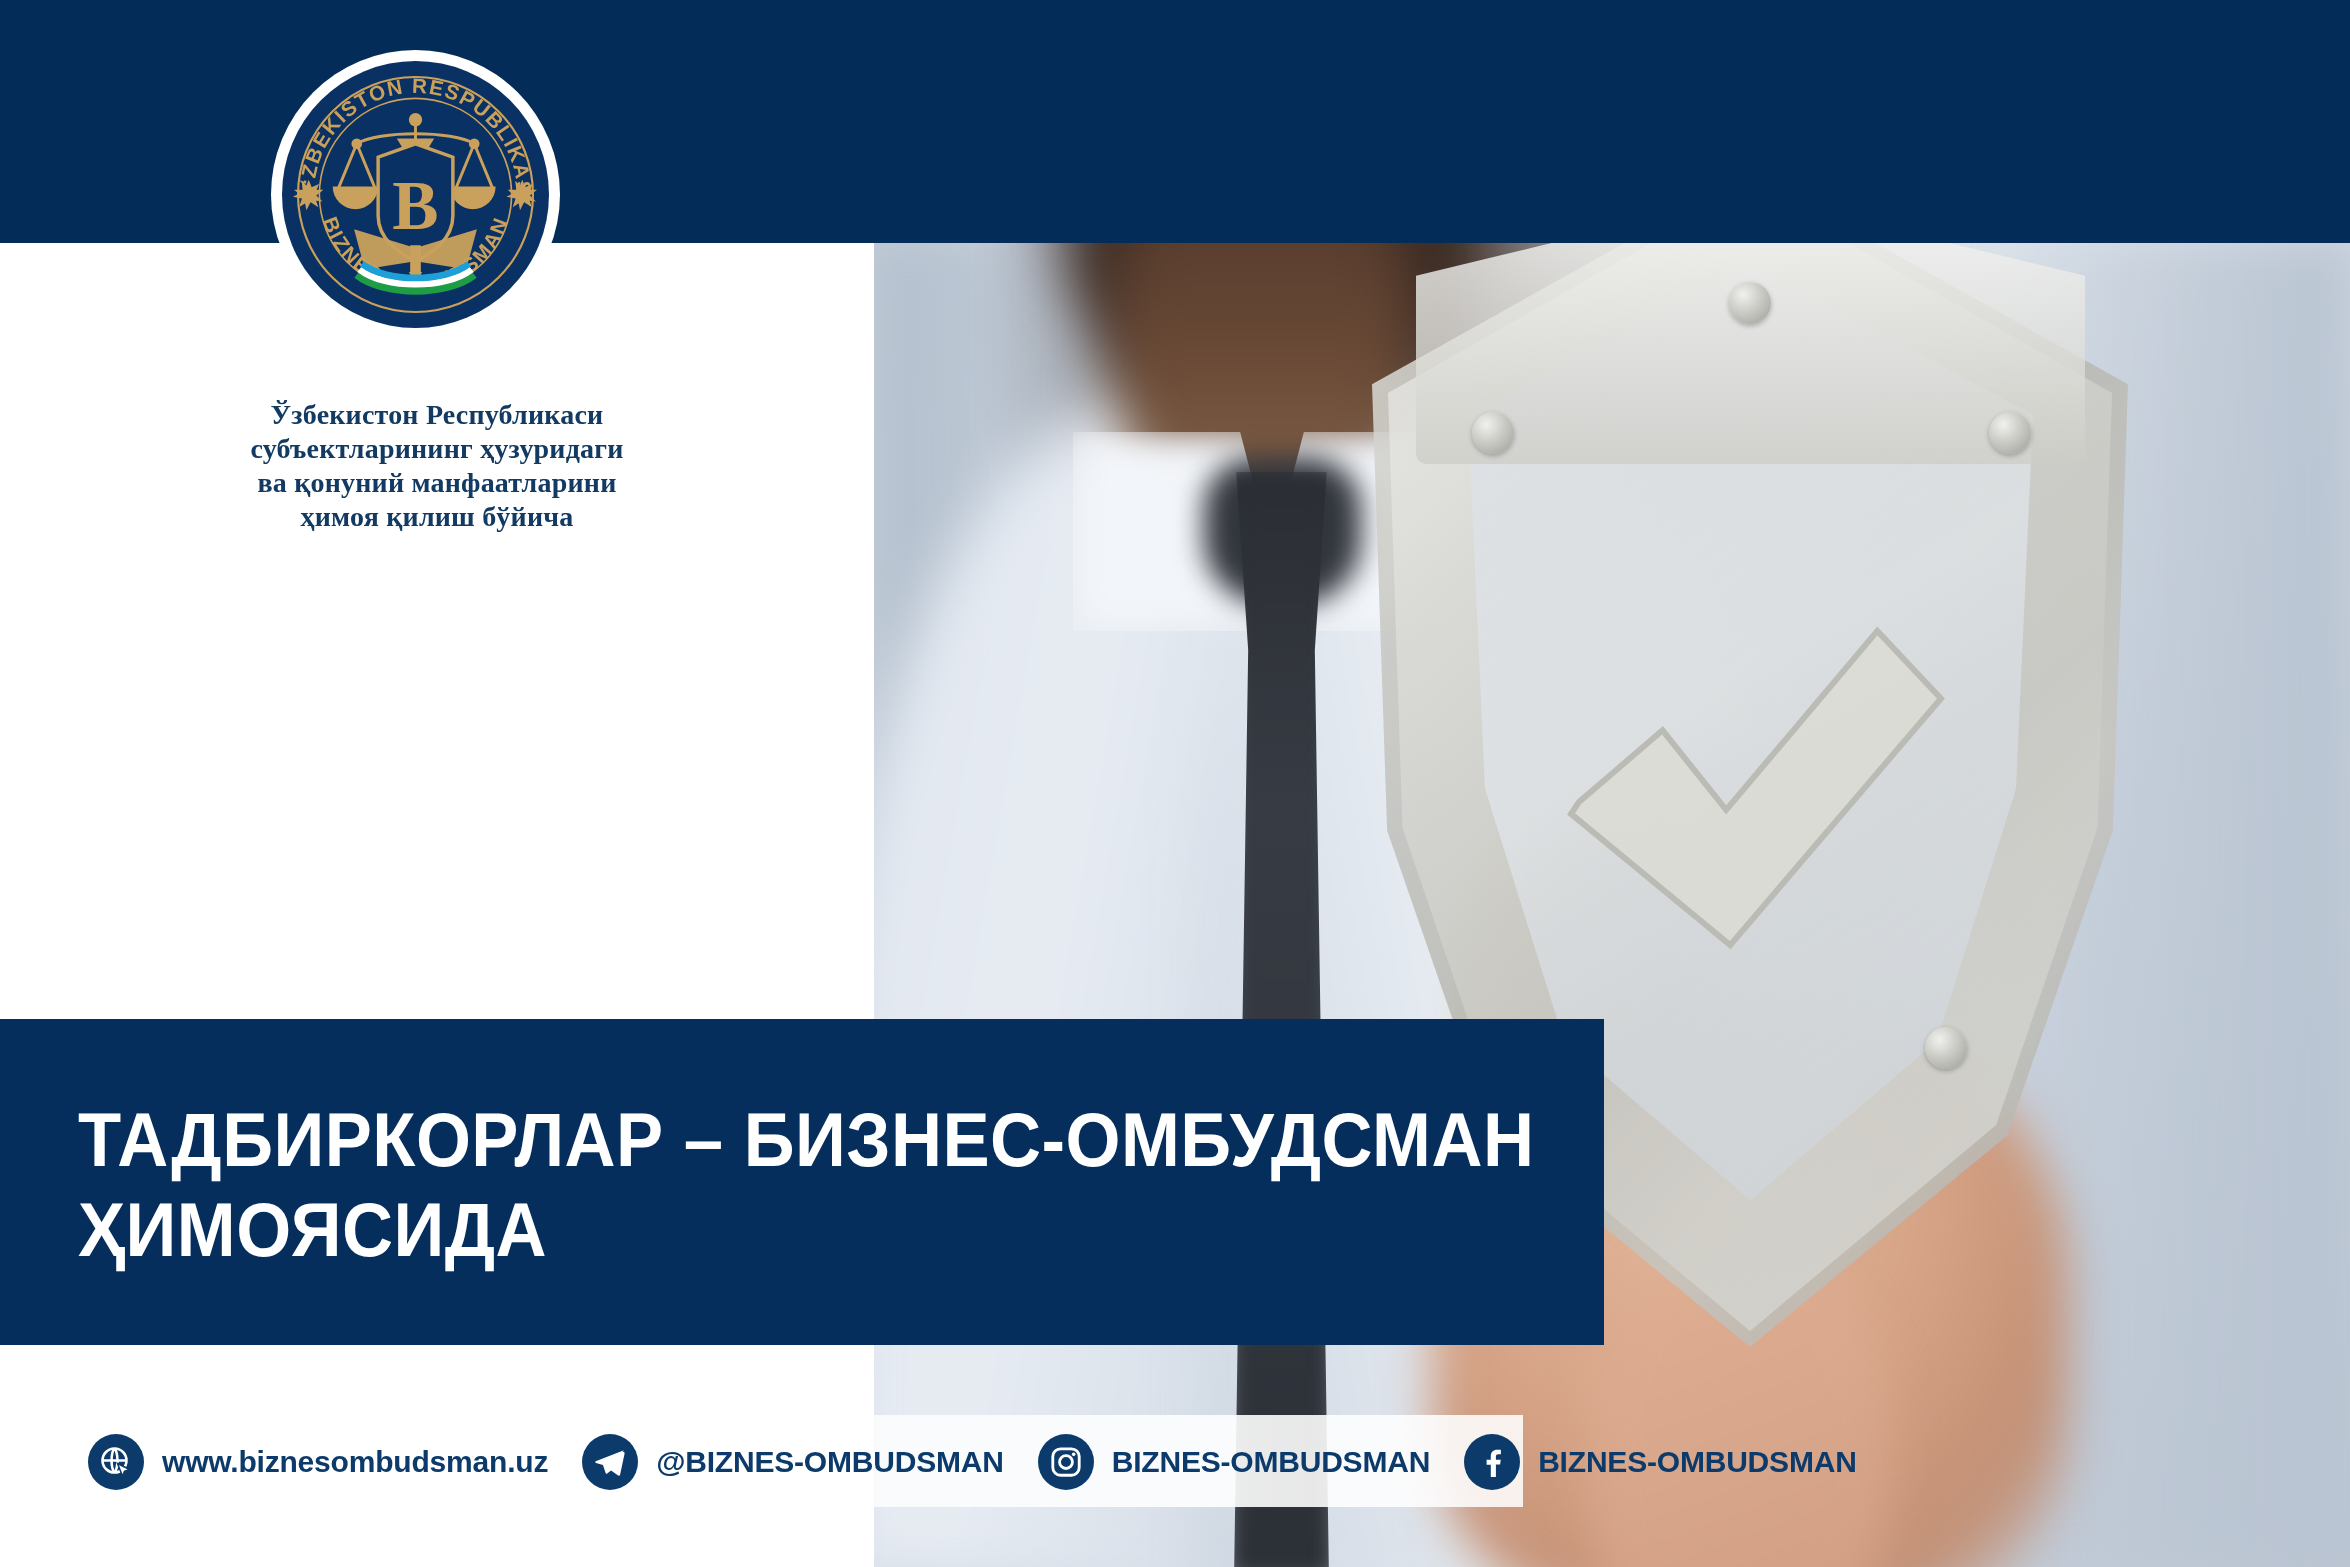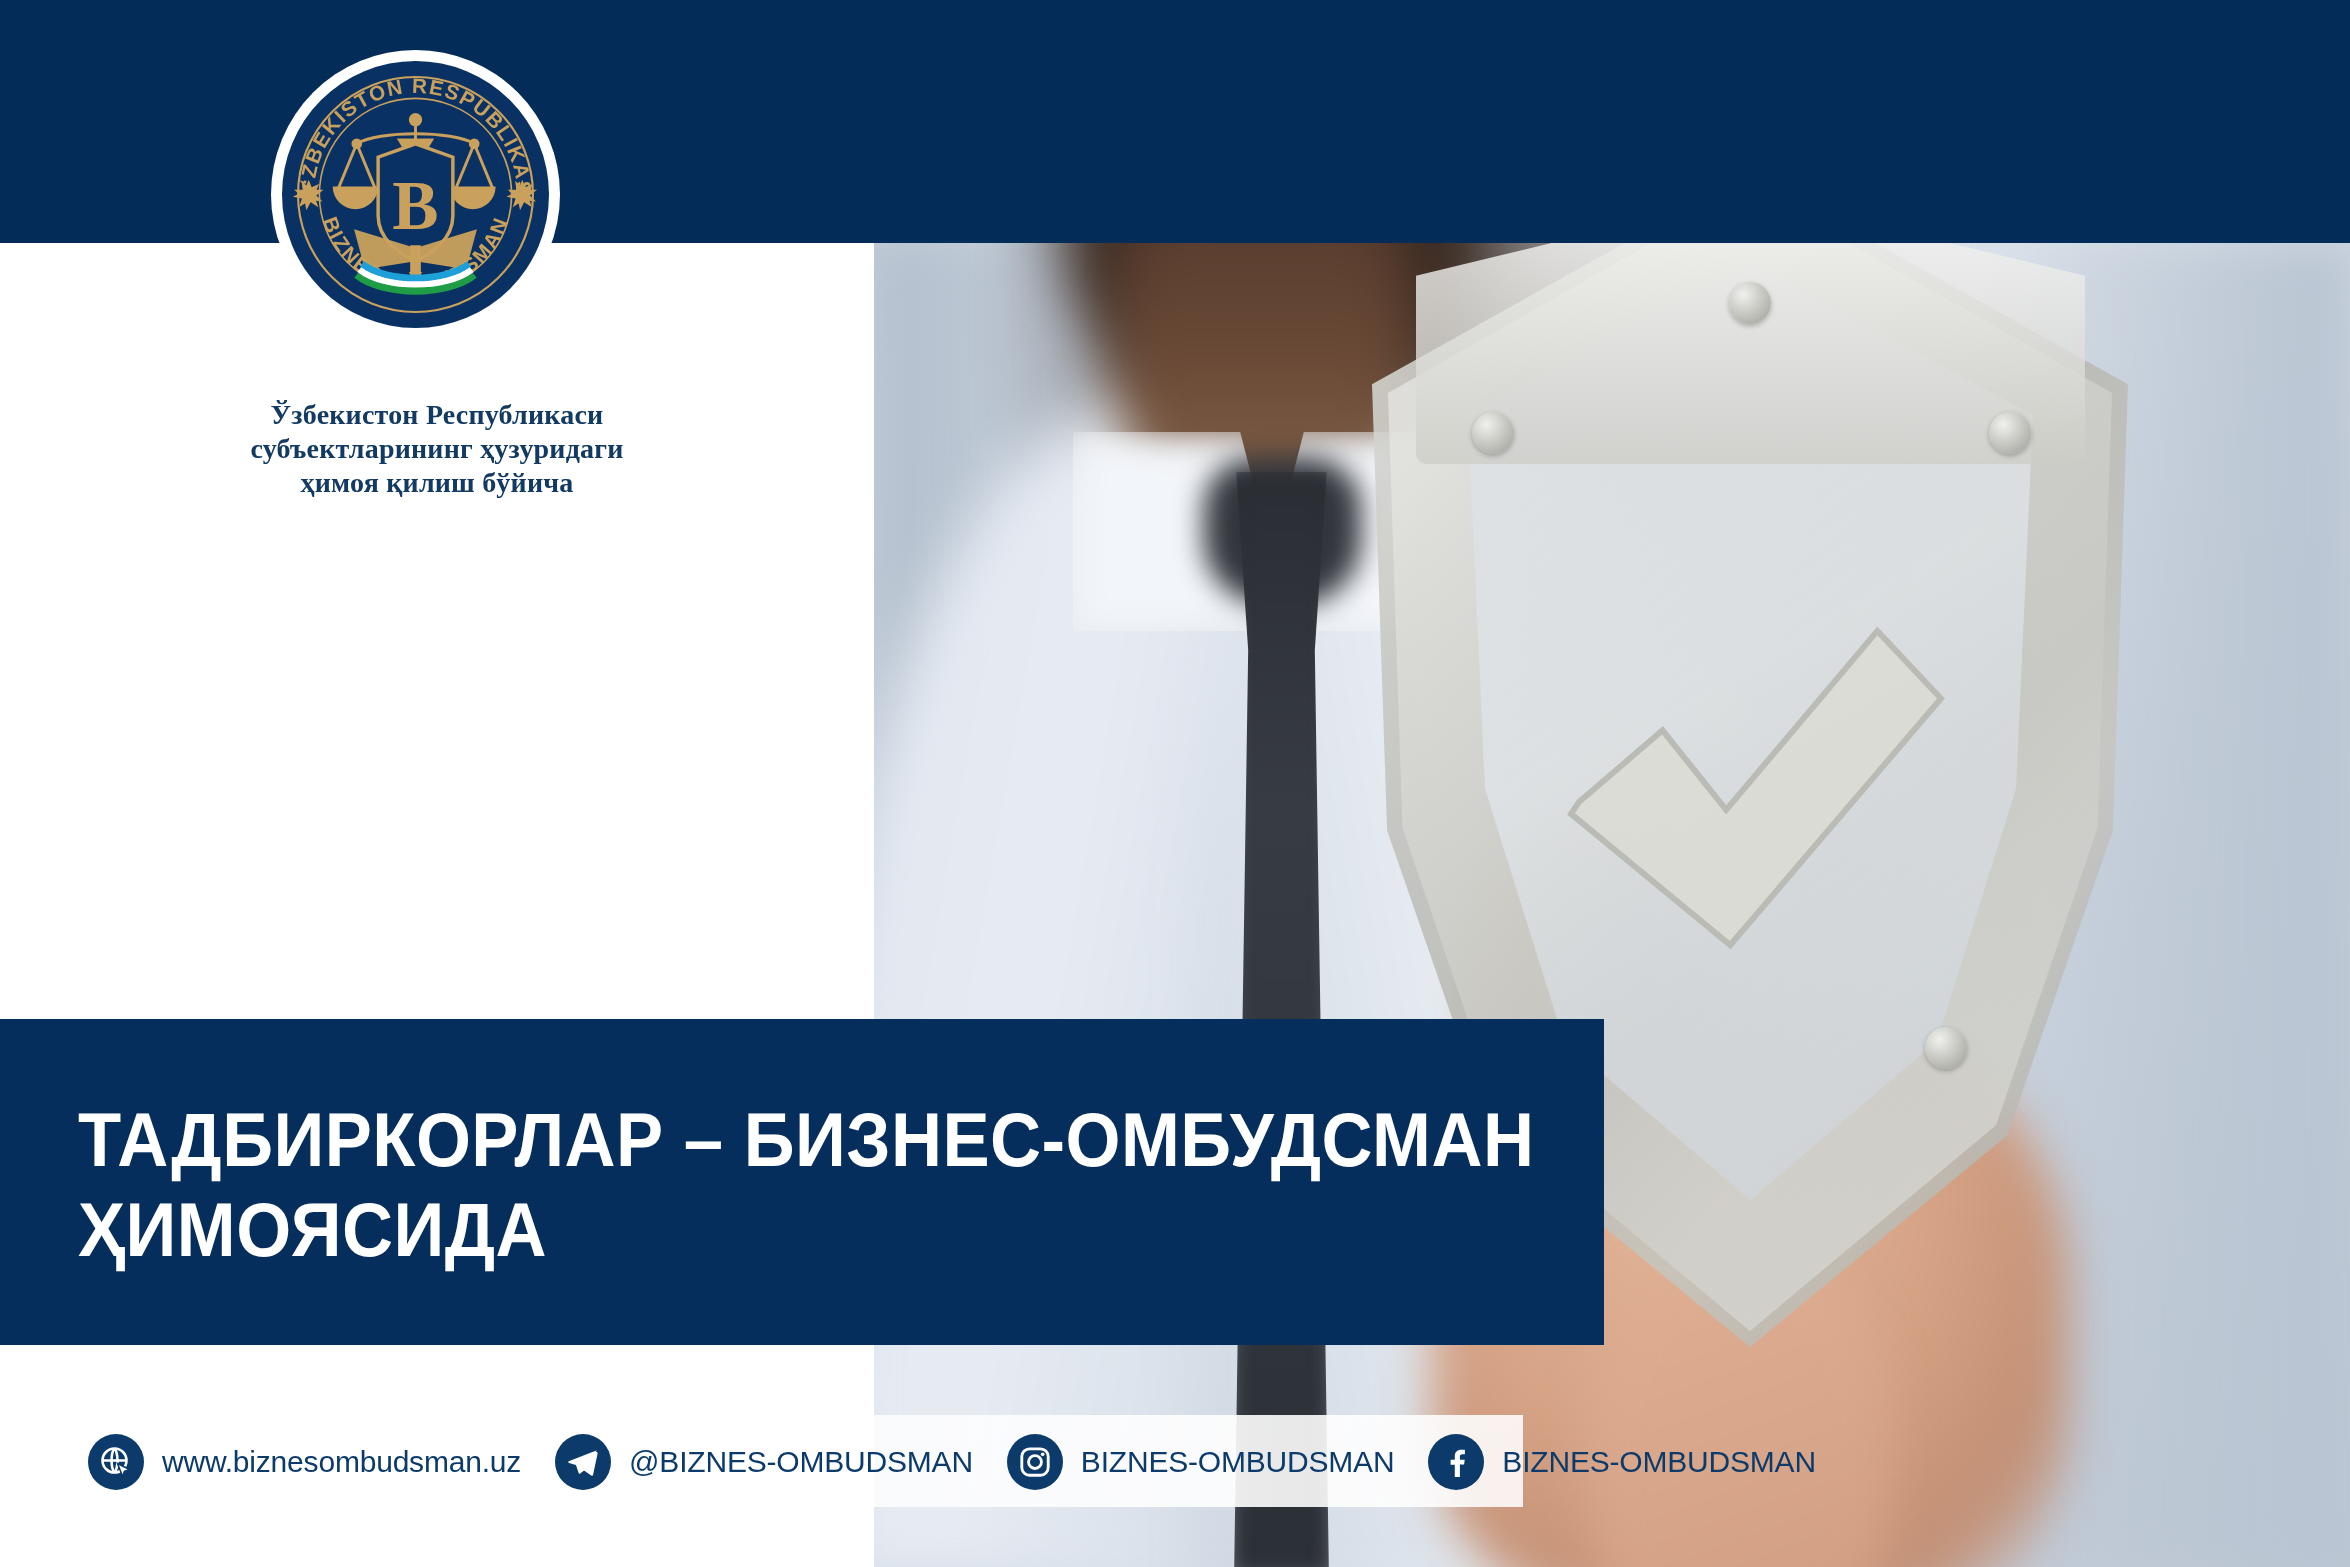--- a/index.html
+++ b/index.html
@@ -182,21 +182,21 @@
     display:flex; align-items:center; gap:0;
   }
   .f-item { display:flex; align-items:center; }
   .f-icon {
     width:56px; height:56px; border-radius:50%; background:#0c3b6b;
     display:flex; align-items:center; justify-content:center; flex:none;
   }
   .f-icon svg { width:36px; height:36px; display:block; }
   .f-label {
     margin-left:18px; margin-right:34px;
-    color:#0c3b6b; font-weight:400; font-size:30px; letter-spacing:-0.2px;
+    color:#0c3b6b; font-weight:700; font-size:30px; letter-spacing:-0.2px;
     white-space:nowrap;
   }
   .f-label.lower { text-transform:none; }
 </style>
 </head>
 <body>
 
 <div id="poster">
 
   <div class="header-band"></div>
@@ -292,20 +292,21 @@
         <path d="M56,160 C76,176 124,176 144,160" fill="none" stroke="#1f9c46" stroke-width="6"></path>
         <path d="M58,156 C77,171 123,171 142,156" fill="none" stroke="#ffffff" stroke-width="5"></path>
         <path d="M60,152 C78,166 122,166 140,152" fill="none" stroke="#1da0d8" stroke-width="5"></path>
       </svg>
     </div>
   </div>
 
   <div class="org-text">
     <div>Ўзбекистон Республикаси</div>
     <div>субъектларининг ҳузуридаги</div>
+    <div>ва қонуний манфаатларини</div>
     <div>ҳимоя қилиш бўйича</div>
   </div>
 
   <div class="headline-band"></div>
   <div class="headline">
     <div>ТАДБИРКОРЛАР – БИЗНЕС-ОМБУДСМАН</div>
     <div>ҲИМОЯСИДА</div>
   </div>
 
   <div class="footer-strip"></div>

